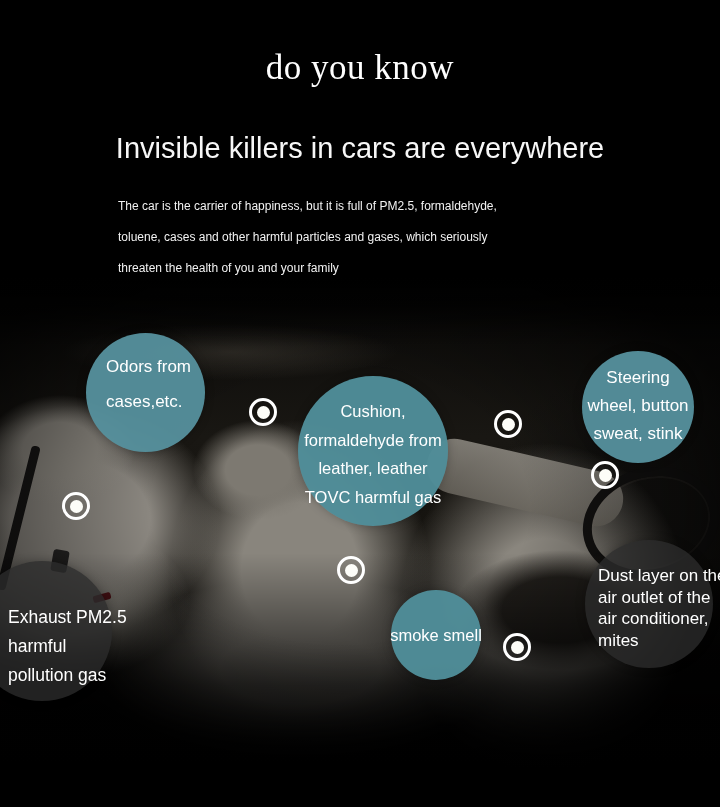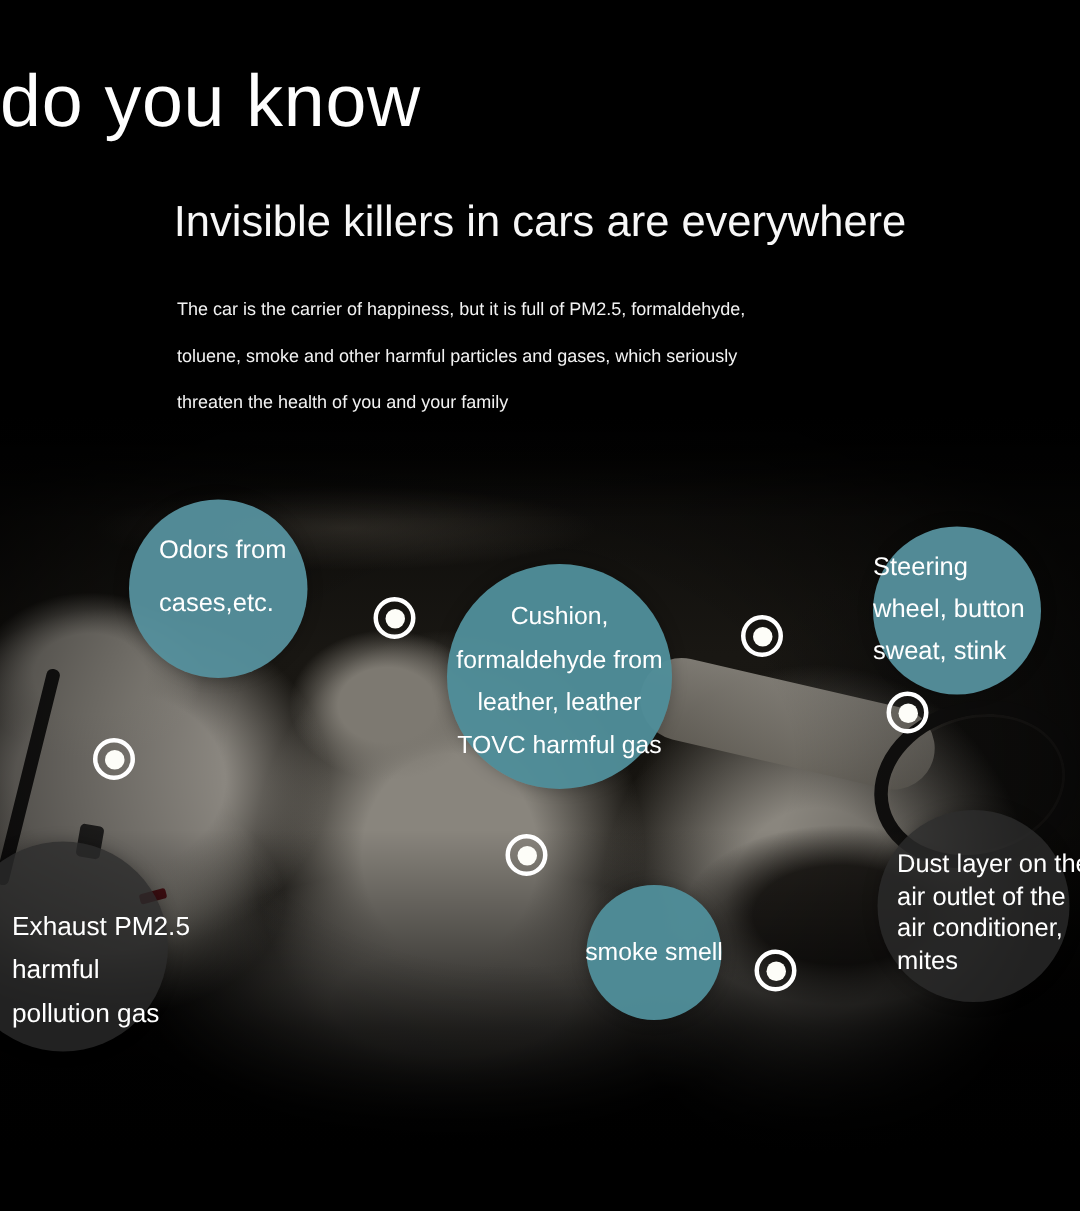--- a/index.html
+++ b/index.html
@@ -5,22 +5,22 @@
   html,body{margin:0;padding:0;background:#000;}
   .stage{
     position:relative;width:720px;height:807px;margin:0 auto;
     background:#000;overflow:hidden;
     font-family:"Liberation Sans","DejaVu Sans",sans-serif;
     color:#fff;
   }
   
   .title{
     position:absolute;top:42px;left:0;width:100%;
-    font-size:49px;line-height:52px;font-weight:400;
-    letter-spacing:0.5px;color:#fefefe;margin:0;
+    text-align:center;font-size:35px;line-height:52px;font-weight:400;
+    letter-spacing:0.5px;color:#fefefe;margin:0;font-family:Liberation Serif, serif;
   }
   .subtitle{
     position:absolute;top:129px;left:0;width:100%;
     text-align:center;font-size:29px;line-height:38px;font-weight:400;
     color:#f7f7f7;margin:0;
   }
   .intro{
     position:absolute;top:191px;left:118px;width:560px;margin:0;
     font-size:12px;line-height:31px;font-weight:400;color:#f2f2f2;
   }
@@ -88,21 +88,21 @@
   .co-odors{left:86px;top:333px;width:119px;height:119px;
     padding:0;font-size:17px;}
   .co-odors .line{margin-left:20px;}
   .co-odors .line:first-child{margin-top:16px;}
   .co-odors .line{line-height:35px;}
   .co-cushion{left:298px;top:376px;width:150px;height:150px;
     text-align:center;font-size:16.5px;line-height:28.5px;
     background:rgba(79,141,153,0.97);}
   .co-cushion .line:first-child{margin-top:21px;}
   .co-steering{left:582px;top:351px;width:112px;height:112px;
-    text-align:left;font-size:17px;line-height:28px;}
+    text-align:center;font-size:17px;line-height:28px;}
   .co-steering .line:first-child{margin-top:13px;}
   .co-exhaust{left:-28px;top:561px;width:140px;height:140px;
     font-size:17.5px;line-height:29px;}
   .co-exhaust .line{margin-left:36px;}
   .co-exhaust .line:first-child{margin-top:42px;}
   .co-smoke{left:391px;top:590px;width:90px;height:90px;
     display:flex;align-items:center;justify-content:center;
     font-size:16.5px;background:rgba(79,141,153,0.97);}
   .co-dust{left:585px;top:540px;width:128px;height:128px;
     font-size:17px;line-height:21.5px;}
@@ -127,21 +127,21 @@
 </head>
 <body>
 
 <div class="stage">
 
   <h1 class="title">do you know</h1>
   <h2 class="subtitle">Invisible killers in cars are everywhere</h2>
 
   <p class="intro">
     <span class="iline">The car is the carrier of happiness, but it is full of PM2.5, formaldehyde,</span>
-    <span class="iline">toluene, smoke and other harmful particles and gases, which seriously</span>
+    <span class="iline">toluene, cases and other harmful particles and gases, which seriously</span>
     <span class="iline">threaten the health of you and your family</span>
   </p>
 
   <div class="photo">
     <div class="scene"></div>
     <div class="door-panel"></div>
     <div class="steering-wheel"></div>
     <div class="console"></div>
     <div class="seat-belt"></div>
     <div class="belt-buckle"></div>

